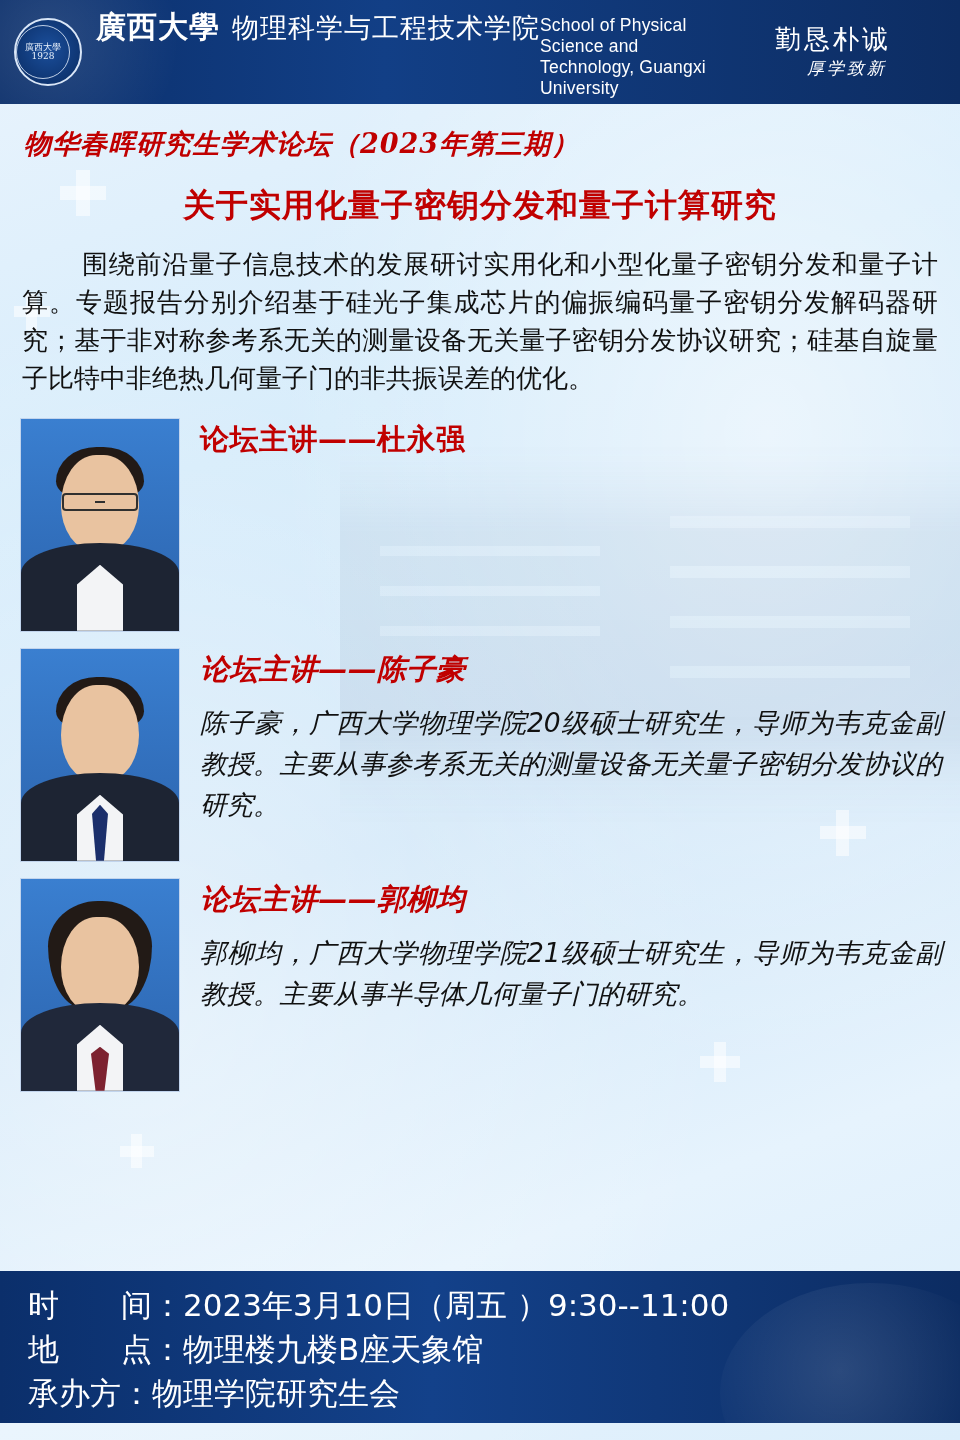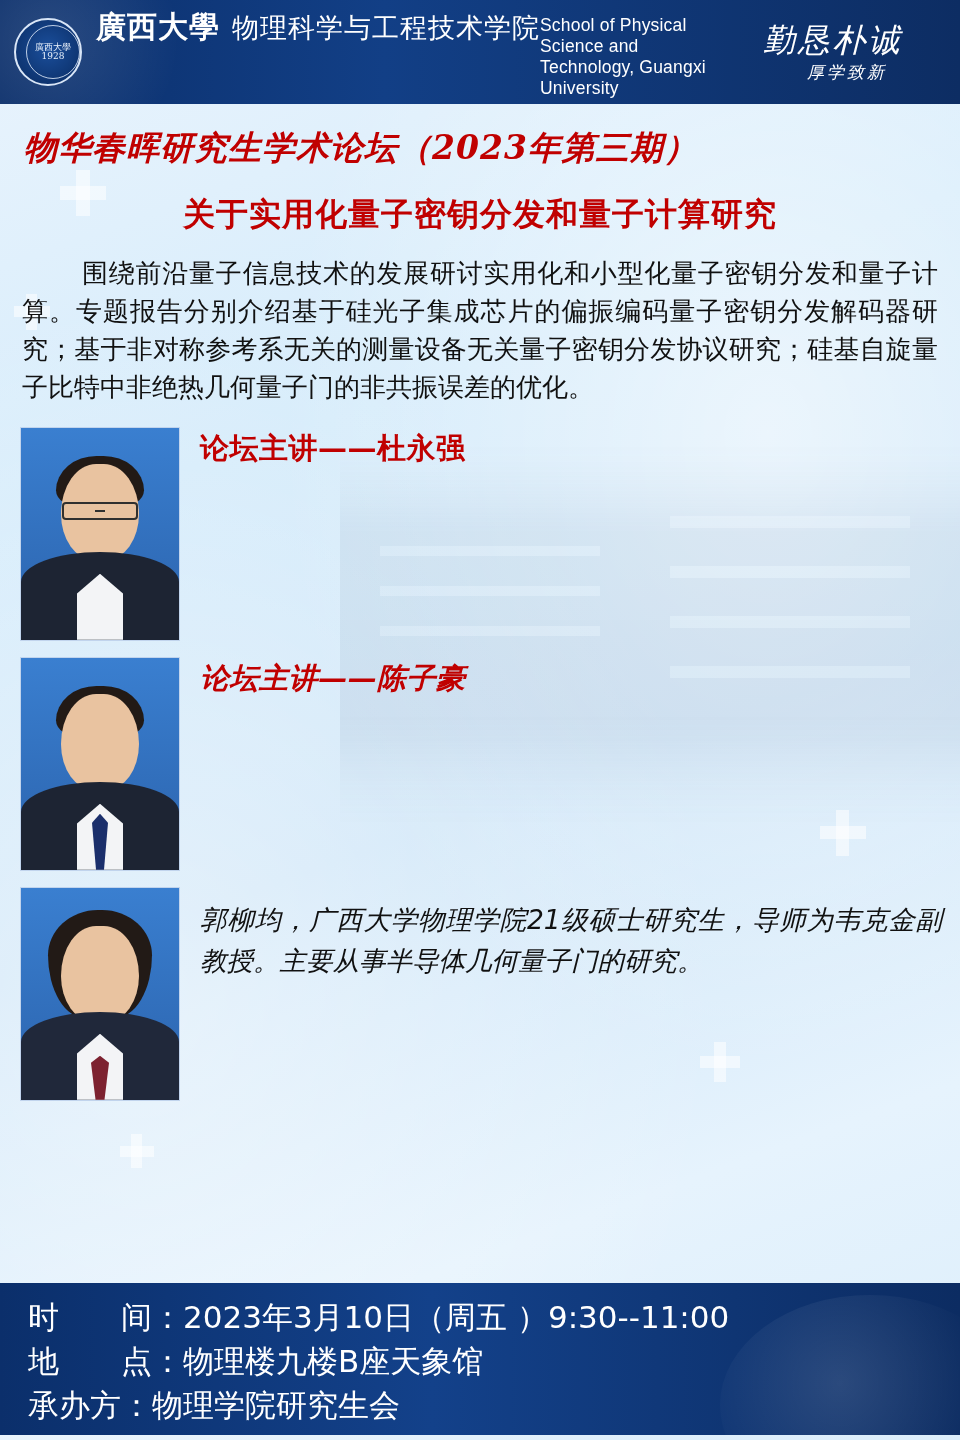--- a/index.html
+++ b/index.html
@@ -58,21 +58,21 @@
     height: 68px;
     border-radius: 50%;
     margin-left: 14px;
     margin-right: 14px;
     flex: none;
     background: radial-gradient(circle at 50% 45%, #1b4f9c 0%, #0e3572 70%, #0a2a5c 100%);
     border: 2px solid #d9e6f7;
     position: relative;
     display: flex;
     align-items: center;
-    justify-content: flex-end;
+    justify-content: flex-start;
     box-sizing: border-box;
   }
   .logo .logo-inner {
     width: 52px;
     height: 52px;
     border-radius: 50%;
     border: 1px solid rgba(220,232,248,0.85);
     display: flex;
     align-items: center;
     justify-content: center;
@@ -118,22 +118,21 @@
   .motto {
     flex: none;
     width: 230px;
     margin-right: 12px;
     color: #ffffff;
     font-family: "DejaVu Serif", serif;
     text-align: center;
     line-height: 1.15;
   }
   .motto .m1 {
-    font-size: 32px;
-    font-style: italic;
+    font-size: 26px;
     letter-spacing: 3px;
     display: block;
   }
   .motto .m2 {
     font-size: 17px;
     font-style: italic;
     letter-spacing: 3px;
     display: block;
     margin-top: 4px;
     margin-left: 28px;
@@ -161,21 +160,21 @@
   }
   .bg-building .win {
     position: absolute;
     background: rgba(255,255,255,0.5);
   }
 
   .forum-title {
     font-family: "DejaVu Serif", serif;
     font-weight: bold;
     font-style: italic;
-    font-size: 33px;
+    font-size: 27px;
     color: #c00000;
     margin: 22px 0 0 6px;
     letter-spacing: 1px;
     white-space: nowrap;
     position: relative;
   }
   .talk-title {
     text-align: center;
     font-family: "DejaVu Serif", serif;
     font-weight: bold;
@@ -302,21 +301,21 @@
     line-height: 1.56;
     color: #111111;
     text-align: justify;
     font-family: "DejaVu Sans", sans-serif;
   }
 
   
   .footer {
     position: absolute;
     left: 0;
-    bottom: 5px;
+    bottom: 17px;
     width: 960px;
     height: 152px;
     background: linear-gradient(90deg, #0b2f6b 0%, #13418a 45%, #0c2c62 100%);
     color: #ffffff;
     box-sizing: border-box;
     padding: 12px 0 0 28px;
     overflow: hidden;
   }
   .footer-row {
     font-size: 31px;
@@ -403,33 +402,35 @@
       <div class="photo">
         <div class="bgup"></div>
         <div class="hair"></div>
         <div class="head"></div>
         <div class="body"></div>
         <div class="shirt"></div>
         <div class="tie"></div>
       </div>
       <div class="sp-text">
         <div class="sp-name">论坛主讲——陈子豪</div>
+        <div class="sp-bio">陈子豪，广西大学物理学院20级硕士研究生，导师为韦克金副教授。主要从事参考系无关的测量设备无关量子密钥分发协议的研究。</div>
       </div>
     </div>
 
     <div class="speaker">
       <div class="photo f">
         <div class="bgup"></div>
         <div class="hair"></div>
         <div class="head"></div>
         <div class="body"></div>
         <div class="shirt"></div>
         <div class="tie"></div>
       </div>
       <div class="sp-text">
+        <div class="sp-name">论坛主讲——郭柳均</div>
         <div class="sp-bio">郭柳均，广西大学物理学院21级硕士研究生，导师为韦克金副教授。主要从事半导体几何量子门的研究。</div>
       </div>
     </div>
 
   </div>
 
   <div class="footer">
     <div class="footer-deco"></div>
     <div class="footer-row">
       <span class="lbl">时　　间：</span><span>2023年3月10日（周五 ）9:30--11:00</span>

